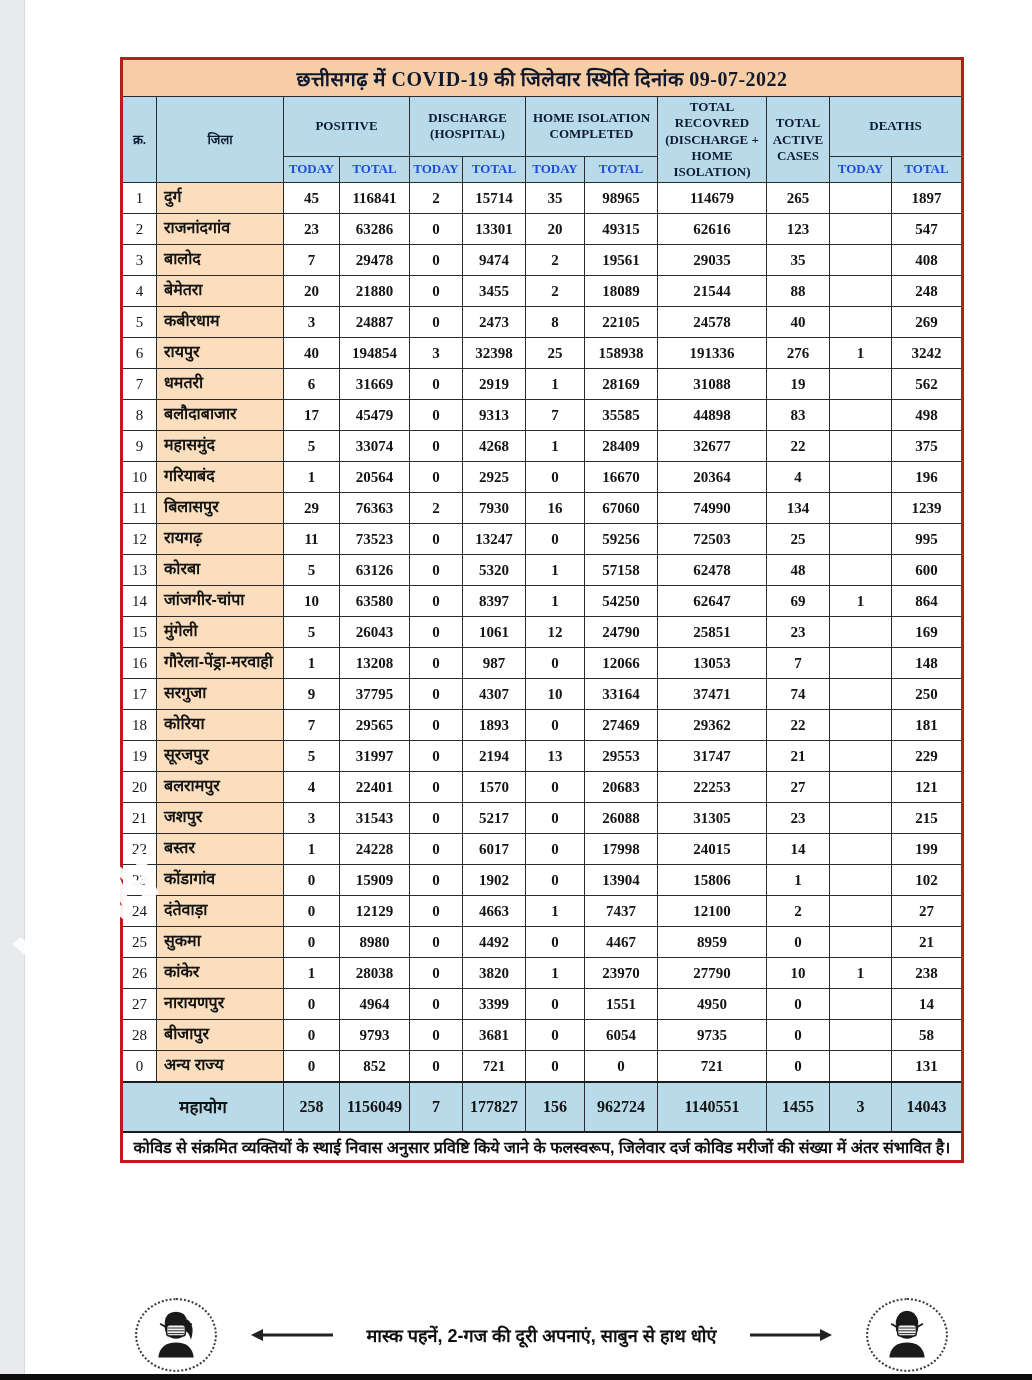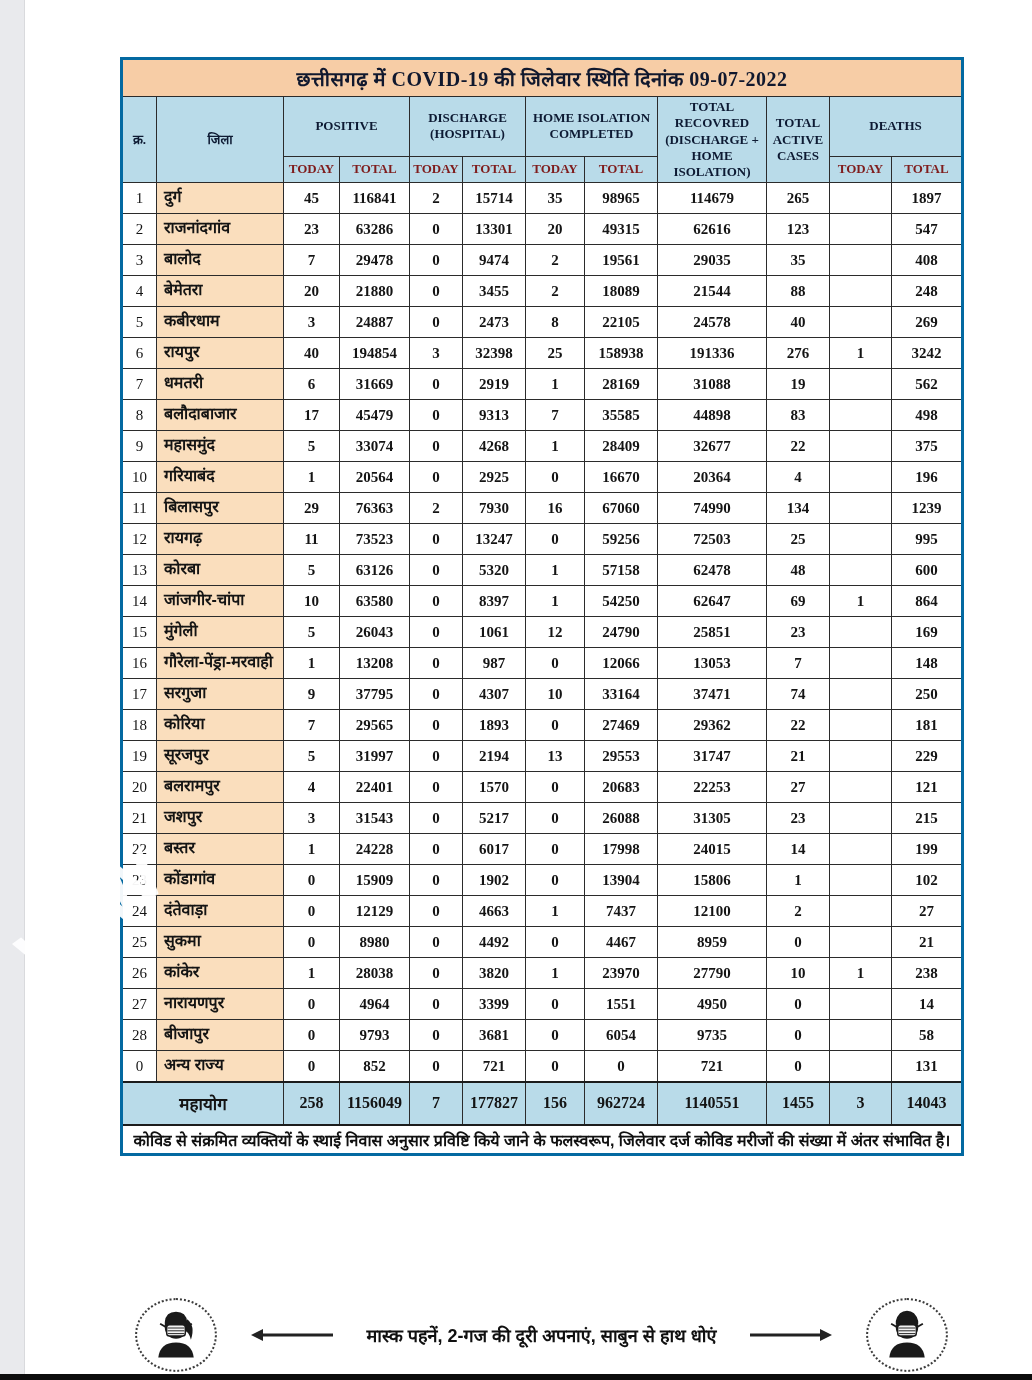--- a/index.html
+++ b/index.html
@@ -11,43 +11,43 @@
   body{
     width:1032px;height:1380px;position:relative;background:#ffffff;
     font-family:"Liberation Serif","DejaVu Serif",serif;overflow:hidden;color:var(--ink);
   }
   .left-strip{position:absolute;left:0;top:0;width:25px;height:1374px;background:#e9eaed;border-right:1px solid #d9dadd;}
   .bottom-strip{position:absolute;left:0;bottom:0;width:1032px;height:6px;background:#0d0d0d;}
 
   table.sheet{
     position:absolute;left:120px;top:57px;width:843px;
     border-collapse:collapse;table-layout:fixed;
-    border:3px solid #0369a1;
+    border:3px solid #b91c1c;
   }
   table.sheet th, table.sheet td{border:1px solid #2b2b2b;overflow:hidden;}
   .title-cell{
     background:var(--title-bg);height:38px;text-align:center;
     font-size:20px;font-weight:bold;color:#10182e;border-bottom:2px solid #1c1c1c;
     letter-spacing:.5px;
   }
   th.group{
     background:var(--header-bg);font-size:13px;font-weight:bold;color:#0d1a33;
     text-align:center;padding:2px 3px;line-height:1.25;
   }
   tr.group-row th{height:54px;}
-  tr.sub-row th{height:24px;background:var(--header-bg);font-size:13px;color:#7f1d1d;}
+  tr.sub-row th{height:24px;background:var(--header-bg);font-size:13px;color:#1d4ed8;}
   td.sno{background:#fff;text-align:center;font-size:15px;height:31px;}
   td.district{
     background:var(--district-bg);text-align:left;padding:0 4px 4px 7px;
     font-size:16px;font-weight:bold;font-family:"Liberation Sans","DejaVu Sans",sans-serif;
   }
   td.num{background:#fff;text-align:center;font-size:15px;font-weight:bold;}
   tr.total-row td{
     background:var(--total-bg);font-weight:bold;text-align:center;
-    height:43px;font-size:16px;border-top:2px solid #1c1c1c;border-bottom:2px solid #1c1c1c;
+    height:50px;font-size:16px;border-top:2px solid #1c1c1c;border-bottom:2px solid #1c1c1c;
   }
   tr.total-row td.total-label{font-size:17px;font-family:"Liberation Sans","DejaVu Sans",sans-serif;}
   td.note-cell{
     height:30px;background:#fff;text-align:center;font-size:16px;font-weight:bold;
     font-family:"Liberation Sans","DejaVu Sans",sans-serif;color:#101010;
   }
 
   .signature{
     position:absolute;left:612px;top:1212px;width:340px;text-align:center;
     color:var(--navy);font-weight:bold;line-height:1.55;

